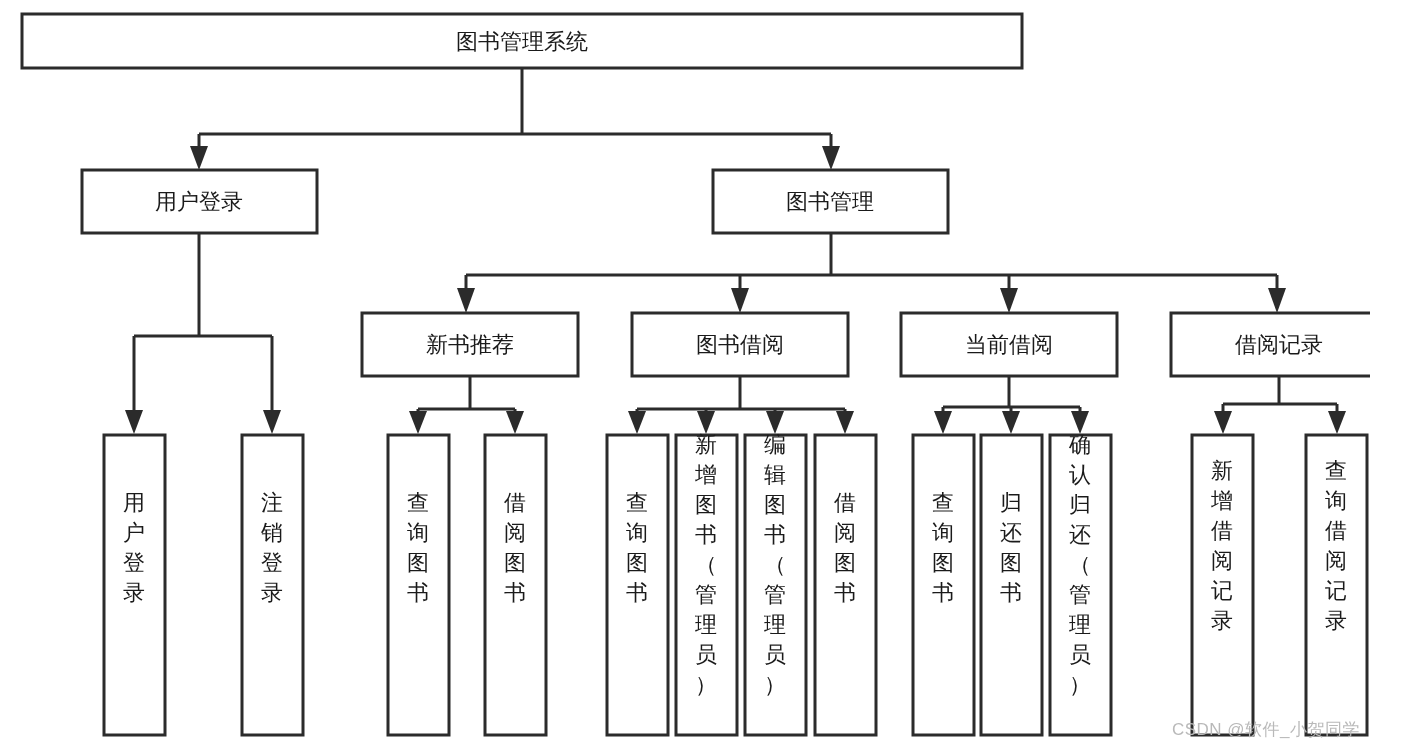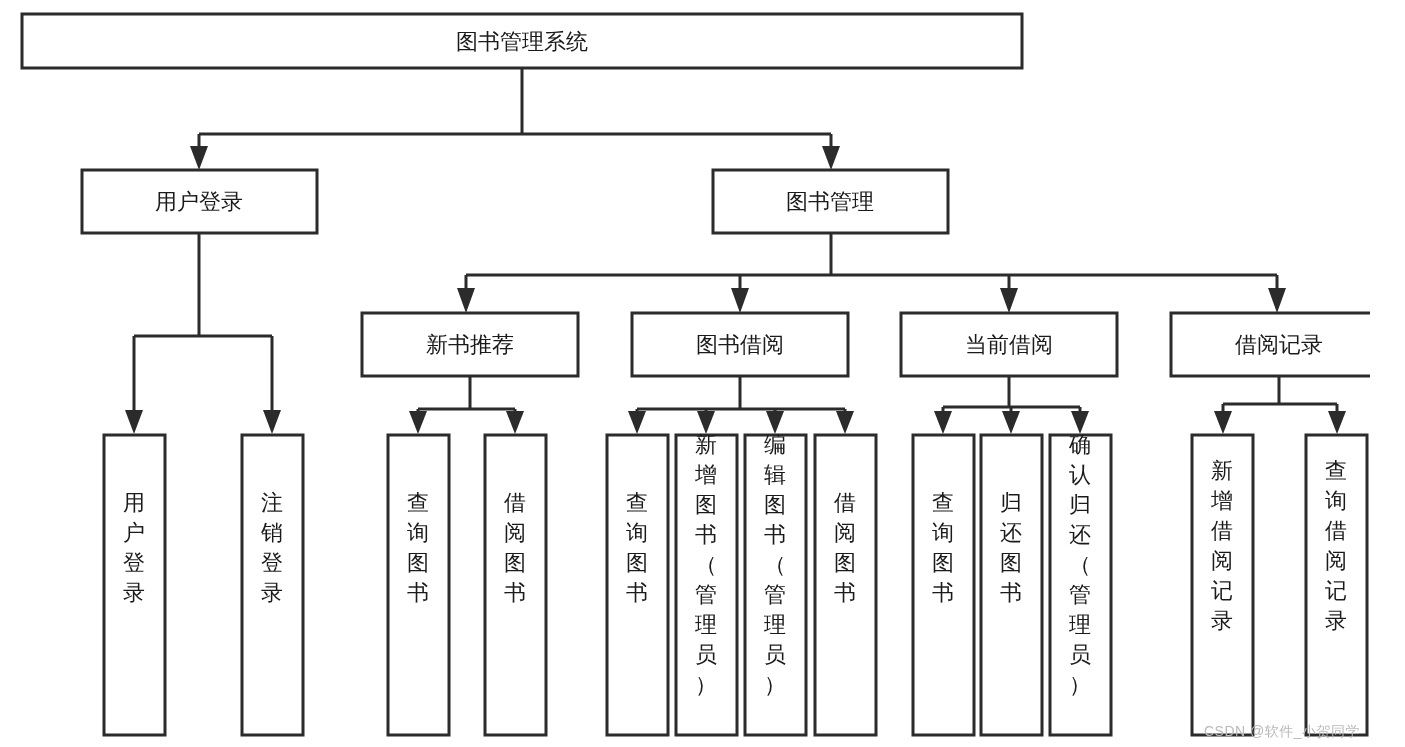--- a/index.html
+++ b/index.html
@@ -51,21 +51,21 @@
     font-family: "Liberation Sans", "DejaVu Sans", sans-serif;
     font-size: 22px;
     fill: #1a1a1a;
     text-anchor: middle;
   }
   .watermark {
     position: absolute;
     right: 10px;
     bottom: 6px;
     font-family: "Liberation Sans", "DejaVu Sans", sans-serif;
-    font-size: 14px;
+    font-size: 17px;
     color: #b9b9b9;
     letter-spacing: 0.5px;
     white-space: nowrap;
     user-select: none;
   }
 </style>
 </head>
 <body>
 
 <div id="diagram-root">

